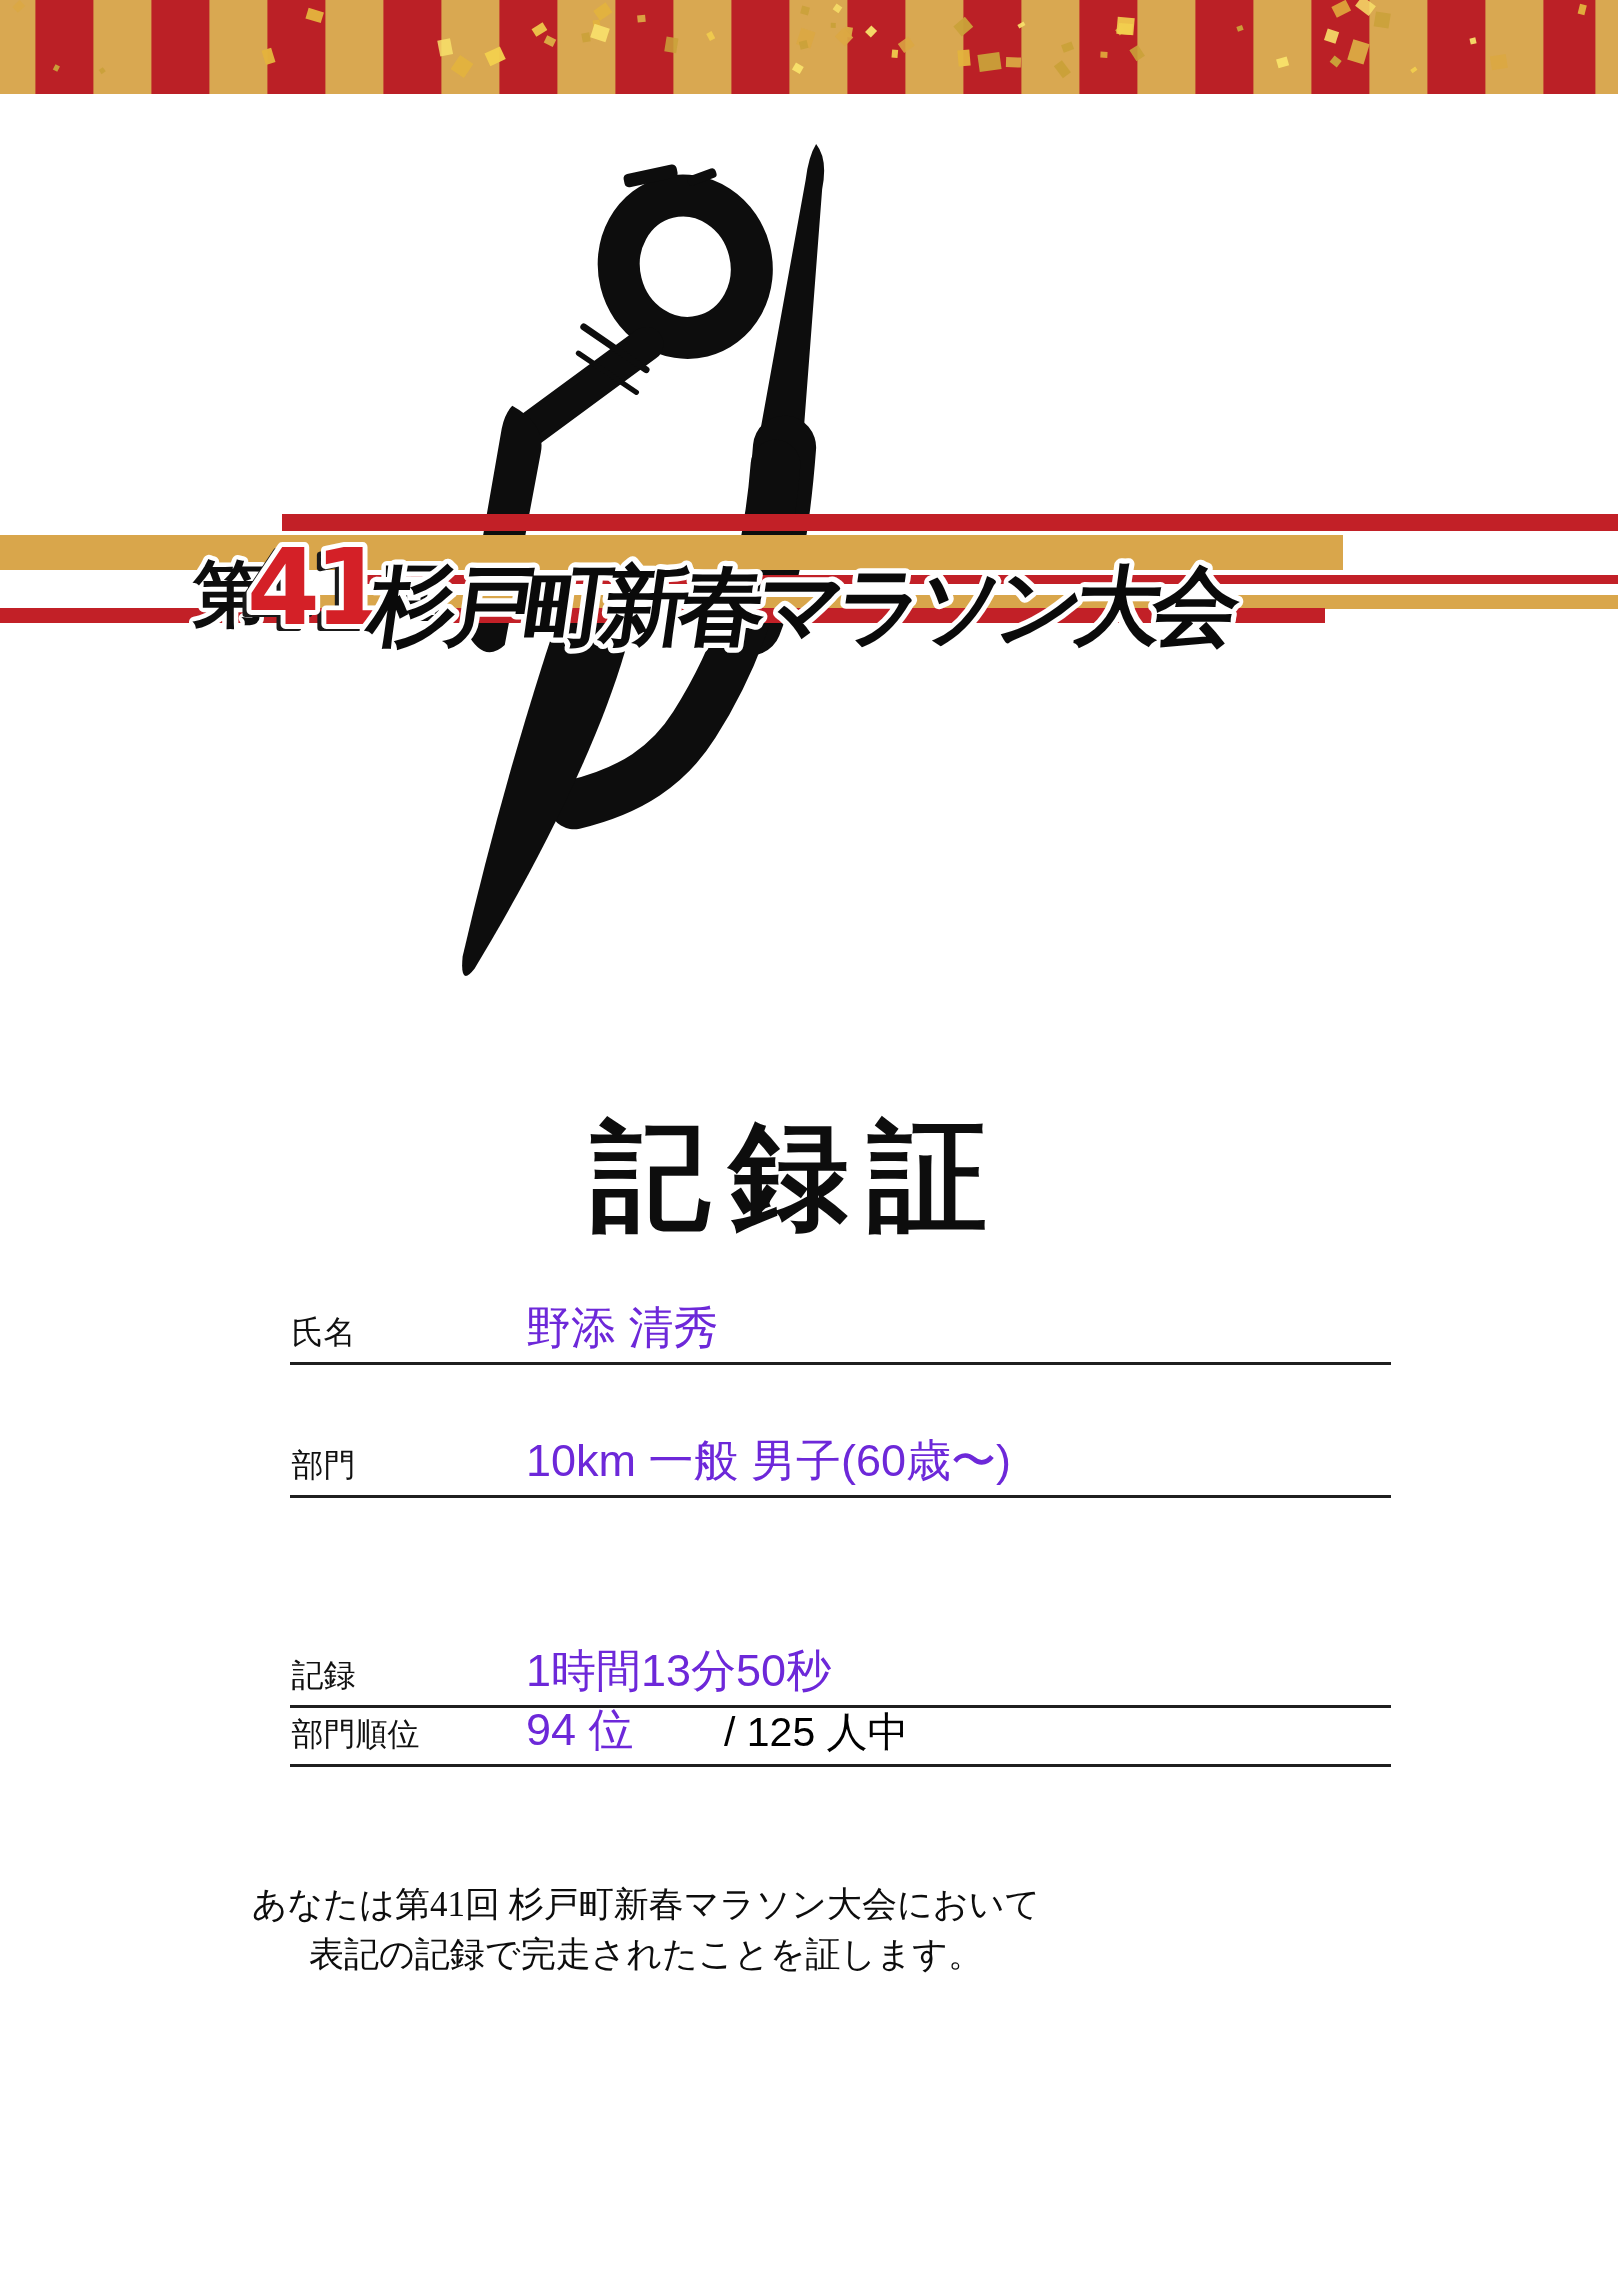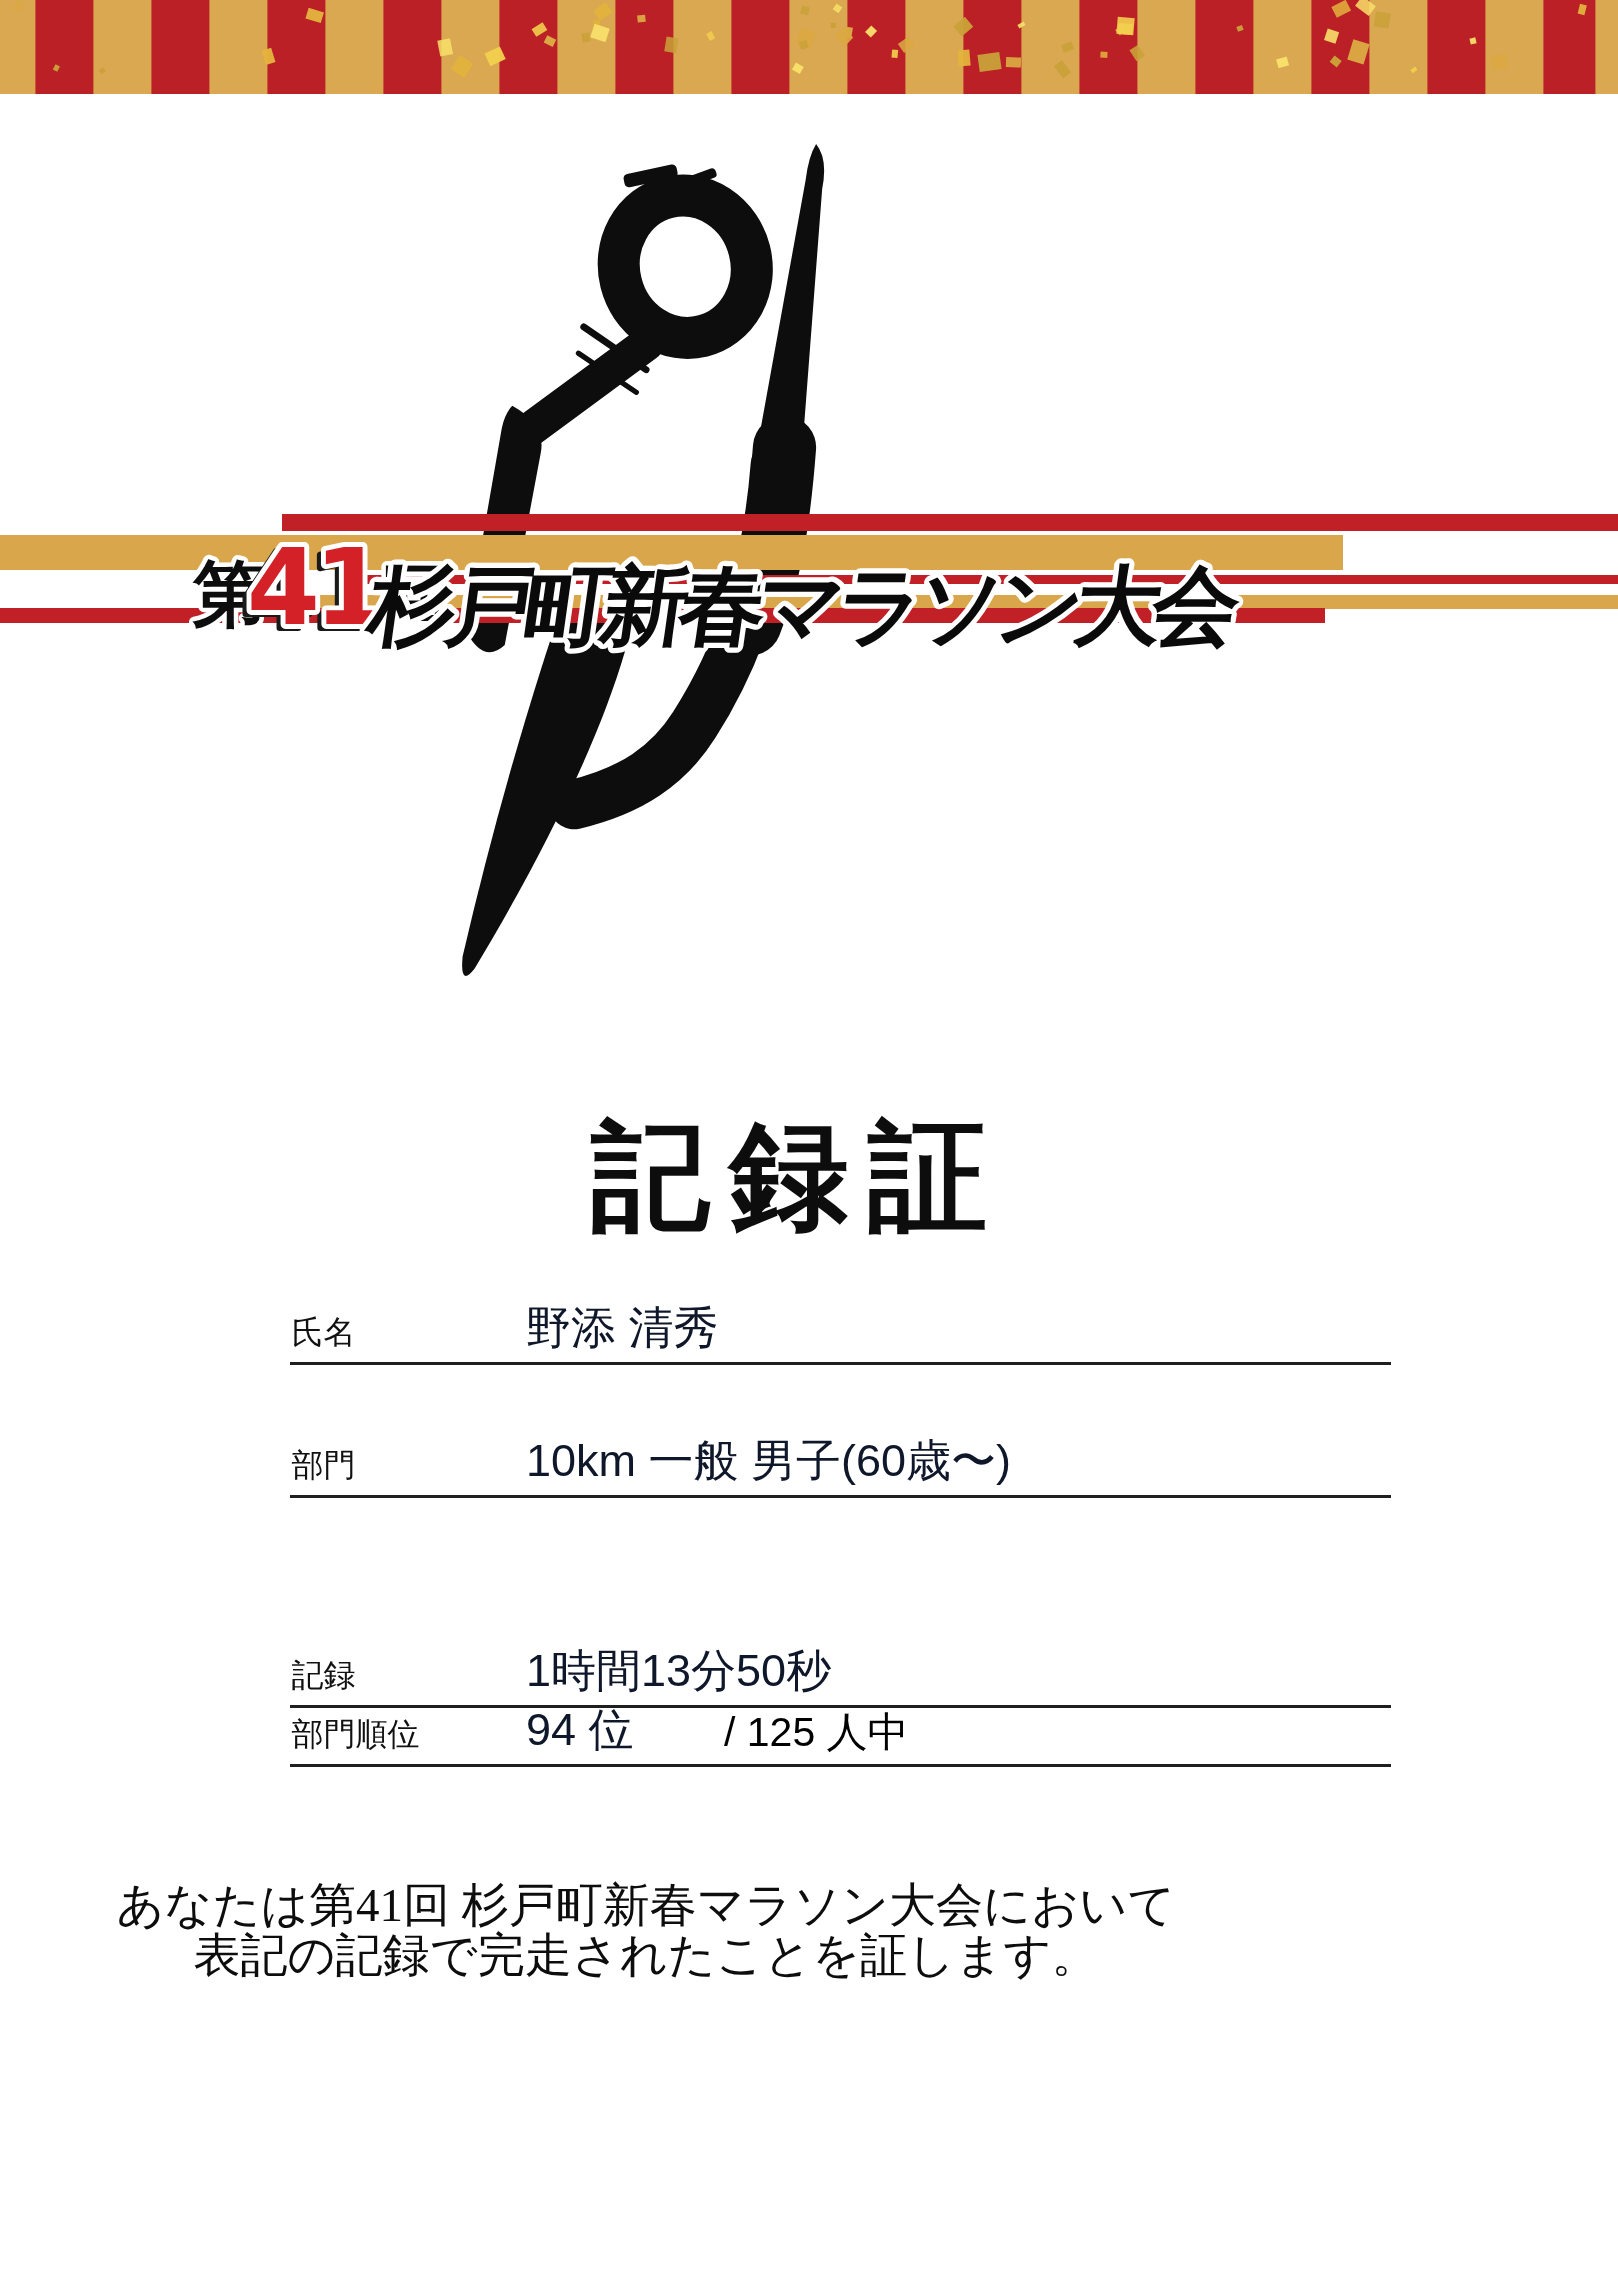--- a/index.html
+++ b/index.html
@@ -51,31 +51,31 @@
   }
   .row-1{top:1303px;} .row-2{top:1436px;} .row-3{top:1646px;} .row-4{top:1705px;}
   .field-label{
     position:absolute;left:1.5px;bottom:7.5px;
     font-family:"Liberation Serif","DejaVu Serif",serif;
     font-size:32px;color:#111;white-space:nowrap;margin-top:29px;
   }
   .field-value{
     position:absolute;left:236px;bottom:4.5px;
     font-family:"Liberation Sans","DejaVu Sans",sans-serif;
-    font-size:45px;color:#0f172a;white-space:nowrap;
+    font-size:45px;color:#6d28d9;white-space:nowrap;
   }
   .field-value-2{position:absolute;left:434px;bottom:4.5px;
     font-family:"Liberation Sans","DejaVu Sans",sans-serif;
     font-size:41px;color:#000000;white-space:nowrap;}
 
   
   .statement{
     position:absolute;left:0;top:1880px;width:1292px;text-align:center;
     font-family:"Liberation Serif","DejaVu Serif",serif;
-    font-size:47px;color:#0d0d0d;line-height:50px;
+    font-size:35px;color:#0d0d0d;line-height:50px;
   }
   .date-line{
     position:absolute;left:0;top:2026px;width:1618px;text-align:center;
     font-family:"Liberation Serif","DejaVu Serif",serif;
     font-size:35px;color:#0d0d0d;
   }
 
   
   .footer{
     position:absolute;left:0;top:2134px;width:1618px;height:151px;

